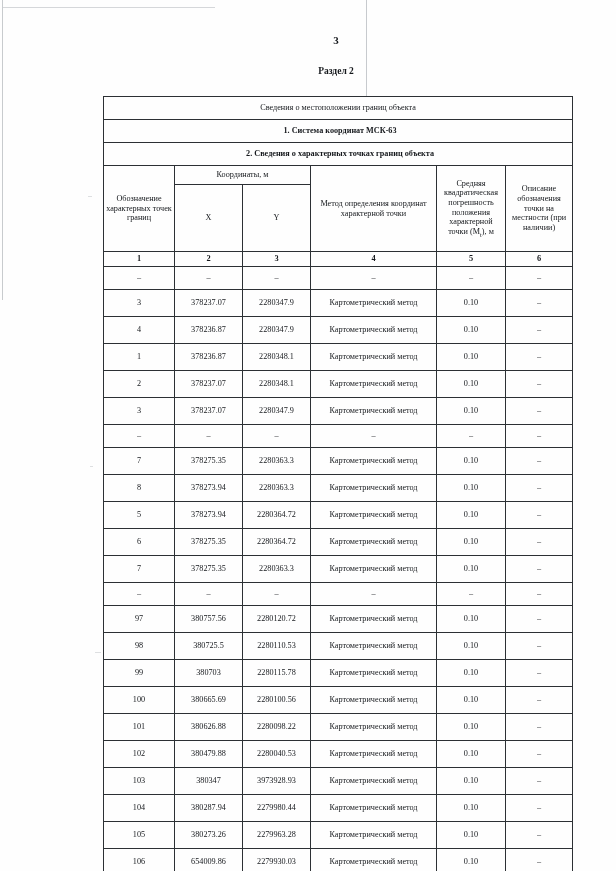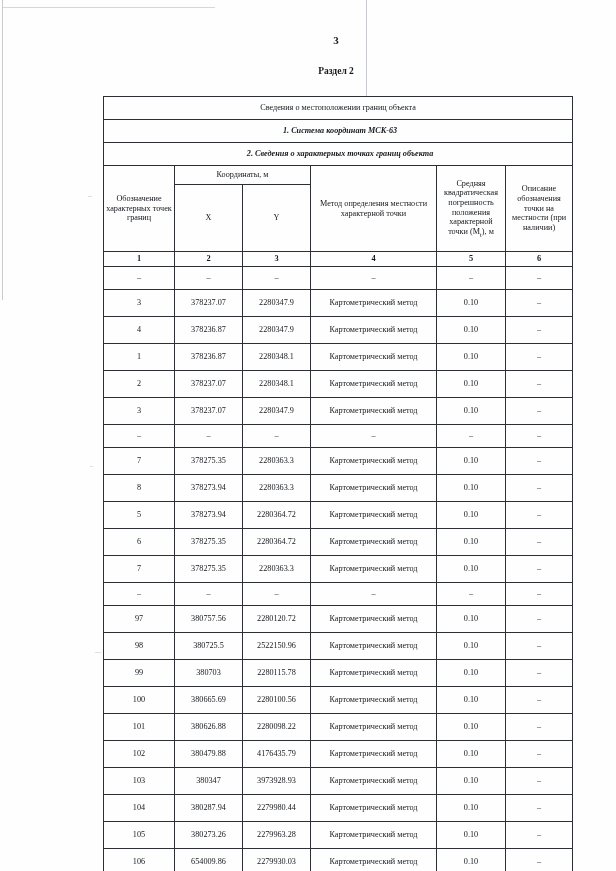--- a/index.html
+++ b/index.html
@@ -97,21 +97,20 @@
   .title-cell {
     height: 22px;
     font-size: 8.6px;
   }
   .sub-cell {
     height: 22px;
     text-align: right;
     padding-left: 4px !important;
     font-size: 8.6px;
     font-weight: bold;
-    font-style: italic;
   }
 
   .head-cell {
     font-size: 8.1px;
     line-height: 1.3;
     padding: 2px 2px !important;
   }
   .head-coord-top {
     height: 14px;
     font-size: 8.1px;
@@ -177,21 +176,21 @@
       <tr>
         <td class="sub-cell" colspan="6">1. Система координат МСК-63</td>
       </tr>
       <tr>
         <td class="sub-cell" colspan="6">2. Сведения о характерных точках границ объекта</td>
       </tr>
 
       <tr>
         <td class="head-cell" rowspan="2">Обозначение характерных точек границ</td>
         <td class="head-cell head-coord-top" colspan="2">Координаты, м</td>
-        <td class="head-cell" rowspan="2">Метод определения местности характерной точки</td>
+        <td class="head-cell" rowspan="2">Метод определения координат характерной точки</td>
         <td class="head-cell head-tall" rowspan="2"><span>Средняя квадратическая погрешность положения характерной точки (М</span><span class="sub-idx">t</span><span>), м</span></td>
         <td class="head-cell" rowspan="2">Описание обозначения точки на местности (при наличии)</td>
       </tr>
       <tr>
         <td class="head-cell head-xy">X</td>
         <td class="head-cell head-xy">Y</td>
       </tr>
 
       <tr class="numrow">
         <td>1</td>
@@ -311,21 +310,21 @@
           <td>97</td>
           <td>380757.56</td>
           <td>2280120.72</td>
           <td class="method">Картометрический метод</td>
           <td>0.10</td>
           <td class="dash">–</td>
         </tr>
         <tr class="data-row">
           <td>98</td>
           <td>380725.5</td>
-          <td>2522150.96</td>
+          <td>2280110.53</td>
           <td class="method">Картометрический метод</td>
           <td>0.10</td>
           <td class="dash">–</td>
         </tr>
         <tr class="data-row">
           <td>99</td>
           <td>380703</td>
           <td>2280115.78</td>
           <td class="method">Картометрический метод</td>
           <td>0.10</td>
@@ -343,21 +342,21 @@
           <td>101</td>
           <td>380626.88</td>
           <td>2280098.22</td>
           <td class="method">Картометрический метод</td>
           <td>0.10</td>
           <td class="dash">–</td>
         </tr>
         <tr class="data-row">
           <td>102</td>
           <td>380479.88</td>
-          <td>4176435.79</td>
+          <td>2280040.53</td>
           <td class="method">Картометрический метод</td>
           <td>0.10</td>
           <td class="dash">–</td>
         </tr>
         <tr class="data-row">
           <td>103</td>
           <td>380347</td>
           <td>3973928.93</td>
           <td class="method">Картометрический метод</td>
           <td>0.10</td>

